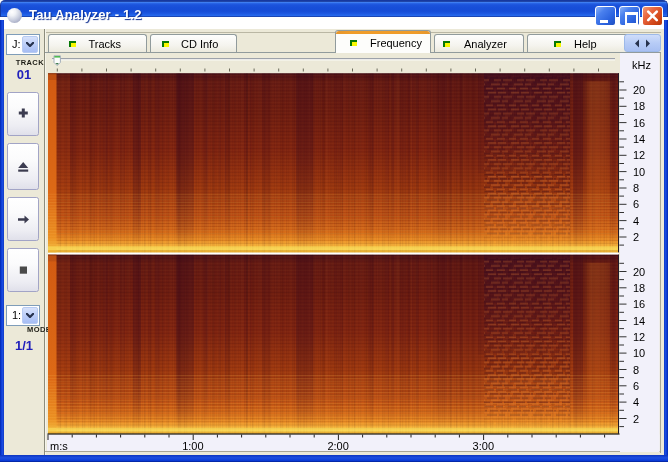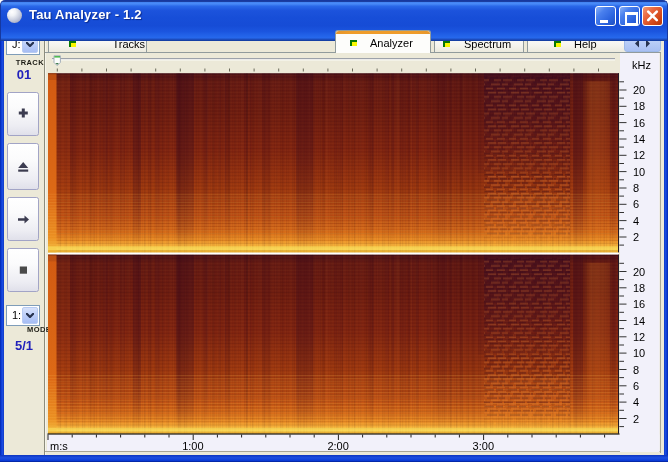--- a/index.html
+++ b/index.html
@@ -1,19 +1,19 @@
 <!DOCTYPE html>
 <html><head>
 <meta charset="utf-8">
 <style>
 html,body{margin:0;padding:0;background:#fff;}
 *{box-sizing:border-box;}
 #win{position:relative;width:668px;height:462px;font-family:"Liberation Sans",sans-serif;overflow:hidden;}
 
-#titlebar{position:absolute;left:0;top:0;width:668px;height:41px;
+#titlebar{position:absolute;left:0;top:0;width:668px;height:17px;
  border-radius:5px 5px 0 0;border:1px solid #16389f;border-bottom:none;
  background:linear-gradient(180deg,rgba(8,24,110,0.85) 0px,rgba(8,24,110,0) 1.5px),
  linear-gradient(180deg,#2d63d8 0%,#4384f2 3.5%,#4a8cf8 7%,#2a68e8 13%,#1c53dc 24%,#174ed8 42%,#164cd6 62%,#1b55df 76%,#2262e8 86%,#2668ec 92%,#1a46b4 97%,#113a9a 100%);}
 #titleicon{position:absolute;left:6px;top:7px;width:15px;height:15px;border-radius:50%;
  background:radial-gradient(circle at 5px 4px,#ffffff 0%,#f0f2f6 25%,#c9cede 55%,#a9aec6 78%,#83889f 100%);}
 #titletext{position:absolute;left:28px;top:6px;color:#fff;font-size:13px;font-weight:bold;letter-spacing:-0.2px;
  text-shadow:1px 1px 1px #0a2a8c;letter-spacing:.2px;}
 .wbtn{position:absolute;top:5px;width:21px;height:20px;border-radius:3px;border:1px solid #fff;}
 #btnmin{left:594px;background:linear-gradient(135deg,#8cb2f8 0%,#4a80ee 30%,#2a62de 70%,#2050c0 100%);}
 #btnmax{left:618px;background:linear-gradient(135deg,#8cb2f8 0%,#4a80ee 30%,#2a62de 70%,#2050c0 100%);}
@@ -71,45 +71,53 @@
       <div id="panebb"></div>
   <div id="tabtopline"></div>
   <div id="tabline"></div>
 
   <div class="tab" style="left:43.5px;width:99px;">
         <span class="ic" style="left:20.5px;">
           <i class="g1"></i>
           <i class="g2"></i>
           <i class="y1"></i>
         </span>
-        <span class="tx" style="left:64px;">Tracks</span>
+        <span class="tx" style="left:40px;">Tracks</span>
+      </div>
+  <div class="tab" style="left:146px;width:87px;">
+        <span class="ic" style="left:11px;">
+          <i class="g1"></i>
+          <i class="g2"></i>
+          <i class="y1"></i>
+        </span>
+        <span class="tx" style="left:30px;">CD Info</span>
       </div>
   <div class="tab" style="left:430px;width:90px;">
         <span class="ic" style="left:8px;">
           <i class="g1"></i>
           <i class="g2"></i>
           <i class="y1"></i>
         </span>
-        <span class="tx" style="left:29px;">Spectrum</span>
+        <span class="tx" style="left:29px;">Analyzer</span>
       </div>
   <div class="tab" style="left:523px;width:120px;">
         <span class="ic" style="left:26px;">
           <i class="g1"></i>
           <i class="g2"></i>
           <i class="y1"></i>
         </span>
         <span class="tx" style="left:46px;">Help</span>
       </div>
   <div id="tabactive">
         <span class="ic" style="position:absolute;left:14px;top:9px;width:7px;height:6px;">
           <i class="g1"></i>
           <i class="g2"></i>
           <i class="y1"></i>
         </span>
-        <span style="position:absolute;left:34px;top:6px;font-size:11px;">Analyzer</span>
+        <span style="position:absolute;left:34px;top:6px;font-size:11px;">Frequency</span>
       </div>
   <div id="arrows">
     <svg width="35" height="16">
           <path d="M14 4.5 L10 8.5 L14 12.5 Z" fill="#26324e"></path>
           <path d="M21 4.5 L25 8.5 L21 12.5 Z" fill="#26324e"></path>
         </svg>
   </div>
 
   <div class="combo" style="top:5px;">
         <span class="ctext">J:</span>
@@ -136,21 +144,21 @@
         </svg></div>
   <div class="combo" style="top:276px;">
         <span class="ctext">1:</span>
         <span class="cbtn">
           <svg class="chev" width="8" height="5">
             <path d="M0 0 L4 4 L8 0" stroke="#26324e" stroke-width="2.2" fill="none"></path>
           </svg>
         </span>
       </div>
   <div class="smallcap" style="top:296px;padding-left:23px;">MODE</div>
-  <div class="bignum" style="top:309px;">5/1</div>
+  <div class="bignum" style="top:309px;">1/1</div>
 
   <svg id="specsvg" style="position:absolute;left:41px;top:23px;" width="618" height="403" viewBox="45 52 618 403">
    <defs>
     <linearGradient id="vg" x1="0" y1="0" x2="0" y2="1">
       <stop offset="0" stop-color="#5c1414"></stop>
       <stop offset="0.04" stop-color="#661a12"></stop>
       <stop offset="0.21" stop-color="#6e1c0f"></stop>
       <stop offset="0.43" stop-color="#81240f"></stop>
       <stop offset="0.654" stop-color="#a0390e"></stop>
       <stop offset="0.793" stop-color="#ba4a11"></stop>

